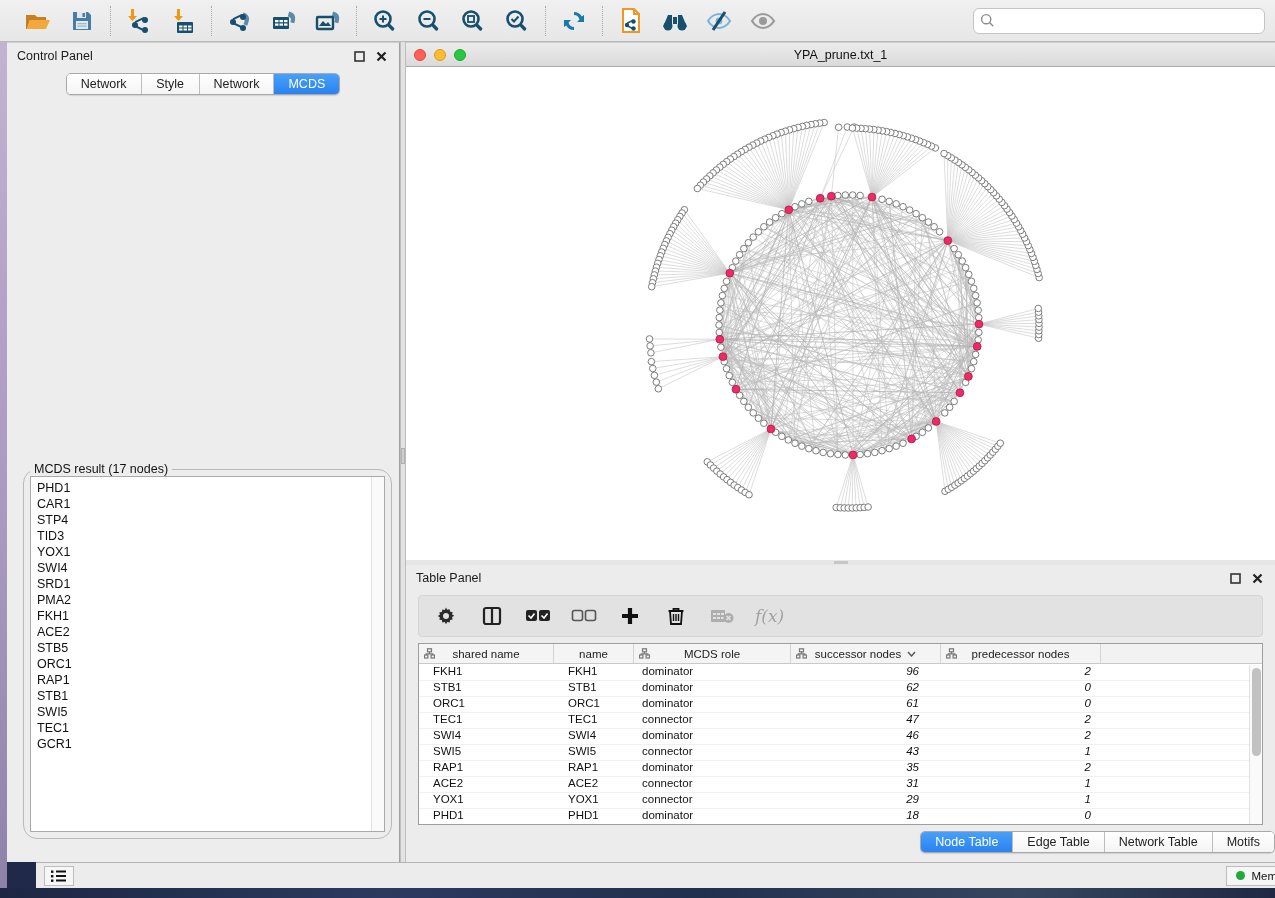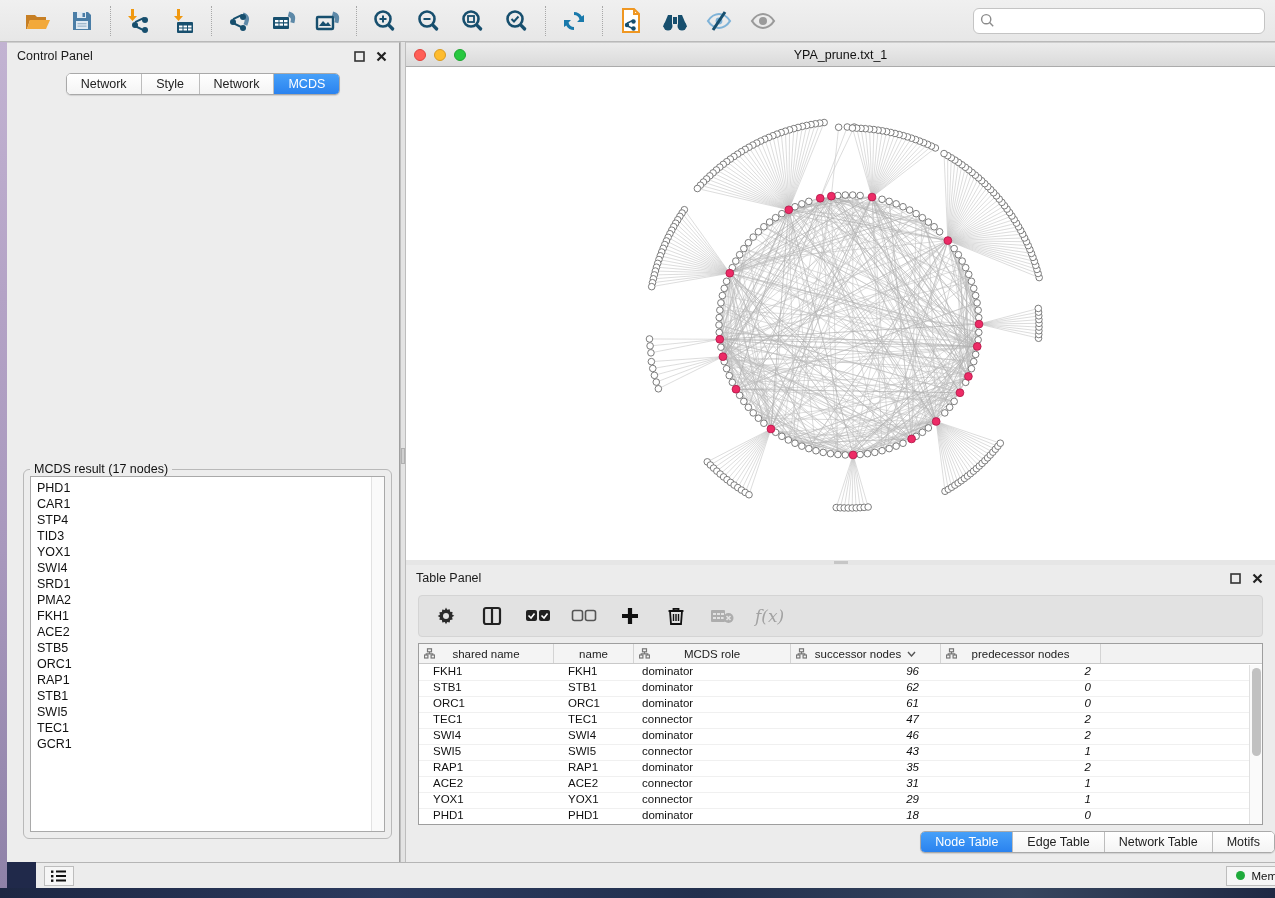--- a/index.html
+++ b/index.html
@@ -48,21 +48,21 @@
   .dropdown .dd-text { flex:1; font-size:12.5px; padding:0 8px; color:#111; white-space:nowrap; }
   .dd-stepper { width:19px; height:22px; border-radius:4px; margin-right:1px;
     background:linear-gradient(#5aa5f8,#2a7de8); display:flex; flex-direction:column;
     align-items:center; justify-content:center; gap:1px; }
   .btn-row { display:flex; justify-content:center; gap:13px; margin-top:12px; }
   .aqua-btn { height:23px; padding:0 16px; font-size:13px; color:#111; background:linear-gradient(#ffffff,#f0f0f0);
     border:1px solid #b5b5b5; border-radius:5px; cursor:pointer; font-family:"Liberation Sans",sans-serif; }
   .aqua-btn.focus { box-shadow:0 0 0 3px rgba(100,165,245,.75); border-color:#6ea3e0; }
 
   .fieldset { position:absolute; left:16px; top:426px; width:369px; height:370px; border:1px solid #b9b9b9;
-    border-radius:6px; }
+    border-radius:14px; }
   .fieldset .legend { position:absolute; top:-8px; left:6px; background:#ededed; padding:0 4px;
     font-size:12.5px; color:#111; }
   .mcds-list { position:absolute; inset:6px 6px 6px 6px; background:#fff; border:1px solid #a9a9a9;
     overflow:hidden; display:flex; }
   .mcds-items { flex:1; padding:3px 0 0 6px; font-size:12.5px; color:#111; line-height:16px; }
   .mcds-scroll { width:13px; background:#fafafa; border-left:1px solid #e2e2e2; }
 
   
   .v-split { position:absolute; left:400px; top:42px; width:6px; height:820px; background:#e3e3e3;
     border-left:1px solid #bdbdbd; border-right:1px solid #bdbdbd; cursor:col-resize; }

